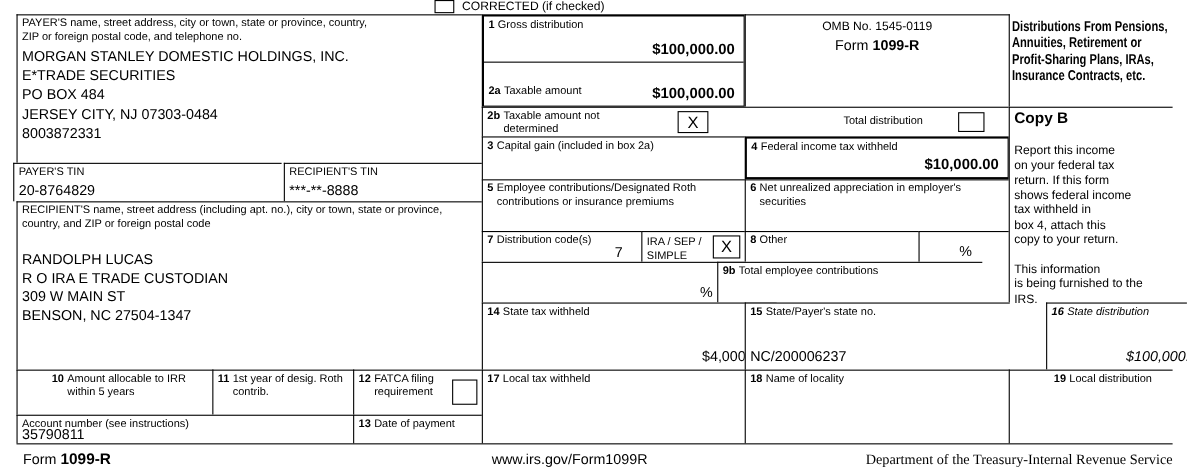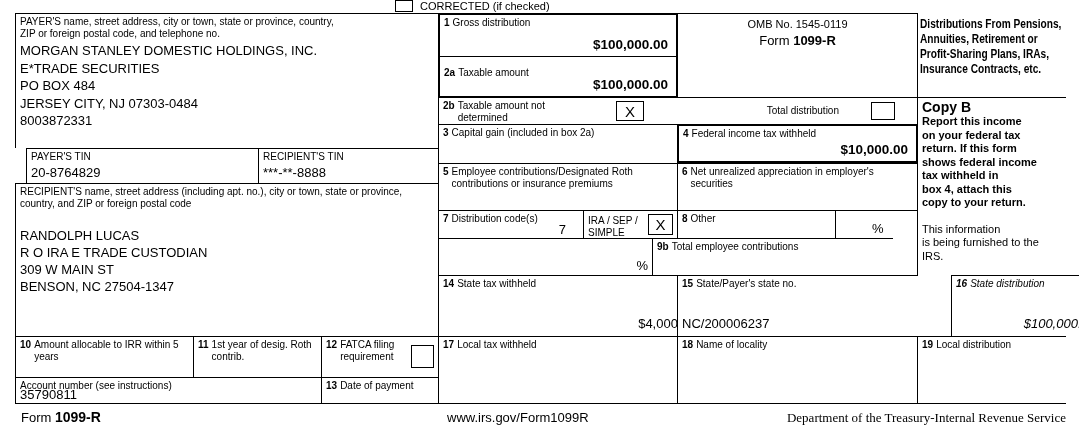--- a/index.html
+++ b/index.html
@@ -16,50 +16,50 @@
   .money{position:absolute;right:8px;bottom:4px;font-size:13.5px;font-weight:bold;}
   .pval{position:absolute;font-size:13px;}
   .cb{position:absolute;box-sizing:border-box;border:1px solid #000;background:#fff;
       display:flex;align-items:center;justify-content:center;font-size:15px;line-height:1;}
   .addr{font-size:13px;line-height:17.5px;padding-left:4px;}
   .hline{position:absolute;background:#000;height:1px;}
   .titleblock{font-size:13px;font-weight:bold;line-height:15px;white-space:nowrap;
               transform:scaleX(0.78);transform-origin:0 0;padding-top:3px;}
   .copyb{font-size:11px;line-height:13.5px;}
   .copyb .h{font-size:14px;font-weight:bold;line-height:15px;}
-  .copyb .p1{font-weight:bold;}
+  .copyb .p1{font-weight:normal;margin-top:16px;}
   .copyb .p2{margin-top:13px;font-weight:normal;}
   .footer-txt{position:absolute;font-size:13px;}
 </style>
 </head>
 <body>
 
 <div class="cb" style="left:395px;top:0;width:18px;height:12px;"></div>
 <div style="position:absolute;left:420px;top:0;font-size:11px;">CORRECTED (if checked)</div>
 
 <div class="cell" style="left:15px;top:13px;width:424px;height:135px;">
   <div class="smalllbl" style="width:330px;">PAYER'S name, street address, city or town, state or province, country, ZIP or foreign postal code, and telephone no.</div>
   <div class="addr" style="margin-top:3px;">MORGAN STANLEY DOMESTIC HOLDINGS, INC.<br>E*TRADE SECURITIES<br>PO BOX 484<br>JERSEY CITY, NJ 07303-0484<br>8003872331</div>
 </div>
 
-<div class="cell" style="left:26px;top:148px;width:244px;height:35px;">
+<div class="cell" style="left:12px;top:148px;width:244px;height:35px;">
   <div class="smalllbl">PAYER'S TIN</div>
   <div class="pval" style="left:4px;bottom:3px;">20-8764829</div>
 </div>
 <div class="cell" style="left:258px;top:148px;width:181px;height:35px;">
   <div class="smalllbl">RECIPIENT'S TIN</div>
   <div class="pval" style="left:4px;bottom:3px;">***-**-8888</div>
 </div>
 
 <div class="cell" style="left:15px;top:183px;width:424px;height:153px;">
   <div class="smalllbl" style="width:412px;">RECIPIENT'S name, street address (including apt. no.), city or town, state or province, country, and ZIP or foreign postal code</div>
   <div class="addr" style="margin-top:18px;line-height:17px;">RANDOLPH LUCAS<br>R O IRA E TRADE CUSTODIAN<br>309 W MAIN ST<br>BENSON, NC 27504-1347</div>
 </div>
 
-<div class="cell" style="left:15px;top:336px;width:179px;height:41px;">
+<div class="cell" style="left:15px;top:336px;width:179px;height:41px;padding-left:27px;">
   <div class="lbl">
       <b>10</b>
       <span>Amount allocable to IRR within 5 years</span>
     </div>
 </div>
 <div class="cell" style="left:193px;top:336px;width:129px;height:41px;">
   <div class="lbl">
       <b>11</b>
       <span>1st year of desig. Roth contrib.</span>
     </div>
@@ -86,21 +86,21 @@
 <div class="cell thick" style="left:438px;top:13px;width:240px;height:85px;">
   <div style="position:relative;height:41px;">
     <div class="lbl">
         <b>1</b>
         <span>Gross distribution</span>
       </div>
     <div class="money">$100,000.00</div>
   </div>
   <div class="hline" style="left:0;top:41px;width:236px;"></div>
   <div style="position:relative;height:40px;">
-    <div class="lbl" style="padding-top:11px;">
+    <div class="lbl" style="padding-top:21px;">
         <b>2a</b>
         <span>Taxable amount</span>
       </div>
     <div class="money">$100,000.00</div>
   </div>
 </div>
 
 <div class="cell br" style="left:677px;top:13px;width:241px;height:84px;text-align:center;">
   <div style="font-size:11px;margin-top:4px;">OMB No. 1545-0119</div>
   <div style="font-size:13px;margin-top:3px;"><span>Form</span> <b>1099-R</b></div>
@@ -217,21 +217,21 @@
       <b>17</b>
       <span>Local tax withheld</span>
     </div>
 </div>
 <div class="cell" style="left:677px;top:336px;width:241px;height:67px;">
   <div class="lbl">
       <b>18</b>
       <span>Name of locality</span>
     </div>
 </div>
-<div class="cell" style="left:917px;top:336px;width:149px;height:67px;">
+<div class="cell" style="left:917px;top:336px;width:149px;height:67px;padding-left:36px;">
   <div class="lbl">
       <b>19</b>
       <span>Local distribution</span>
     </div>
 </div>
 
 <div class="hline" style="left:15px;top:403px;width:1051px;"></div>
 
 <div class="footer-txt" style="left:21px;top:409px;"><span>Form</span> <b style="font-size:14px;">1099-R</b></div>
 <div class="footer-txt" style="left:447px;top:410px;">www.irs.gov/Form1099R</div>

